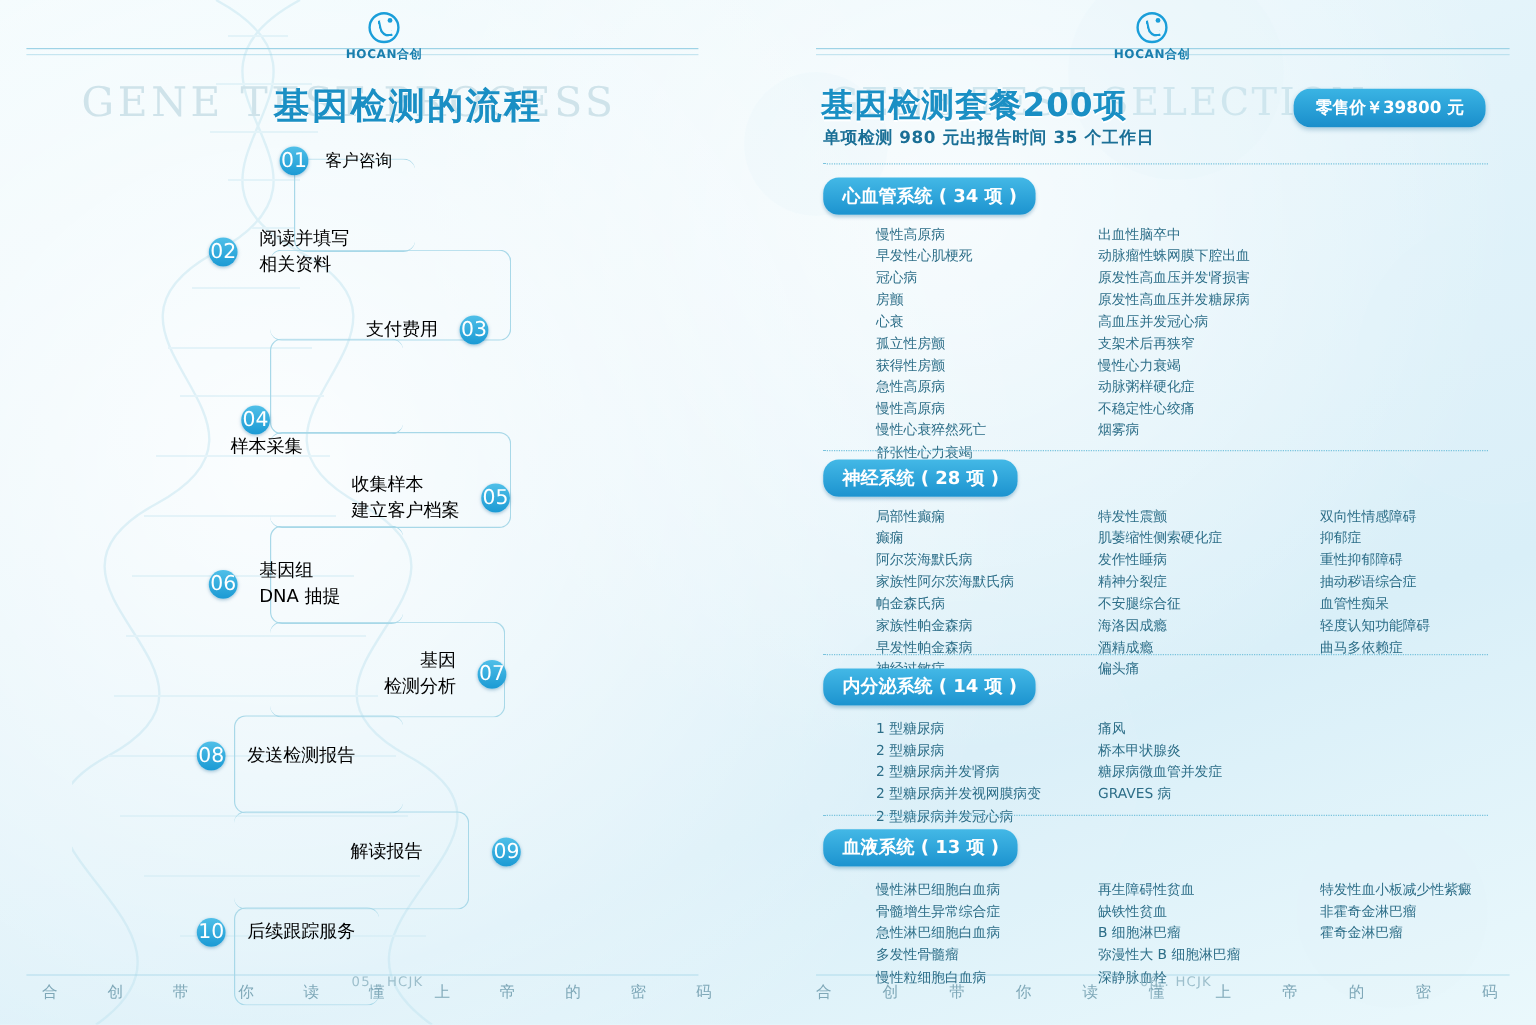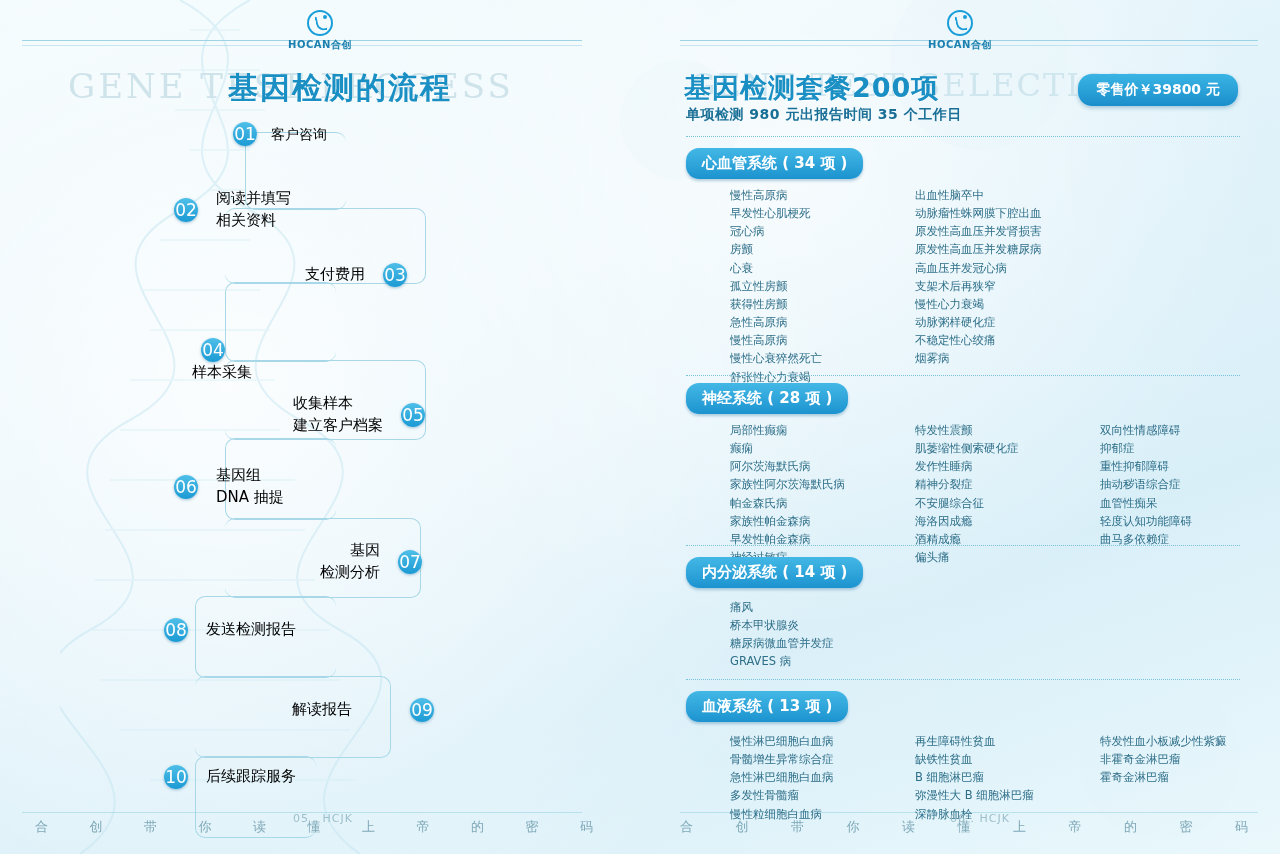--- a/index.html
+++ b/index.html
@@ -348,20 +348,29 @@
     </ul>
       </div>
   </div>
 
   <div class="dot-rule" style="top:545px;"></div>
 
   <div class="sec-pill" style="left:686px;top:557px;">内分泌系统 ( 14 项 )</div>
   <div class="cols" style="left:730px;top:598px;">
     <div class="col">
         <ul>
+      <li>1 型糖尿病</li>
+      <li>2 型糖尿病</li>
+      <li>2 型糖尿病并发肾病</li>
+      <li>2 型糖尿病并发视网膜病变</li>
+      <li>2 型糖尿病并发冠心病</li>
+    </ul>
+      </div>
+    <div class="col">
+        <ul>
       <li>痛风</li>
       <li>桥本甲状腺炎</li>
       <li>糖尿病微血管并发症</li>
       <li>GRAVES 病</li>
     </ul>
       </div>
   </div>
 
   <div class="dot-rule" style="top:679px;"></div>
 

